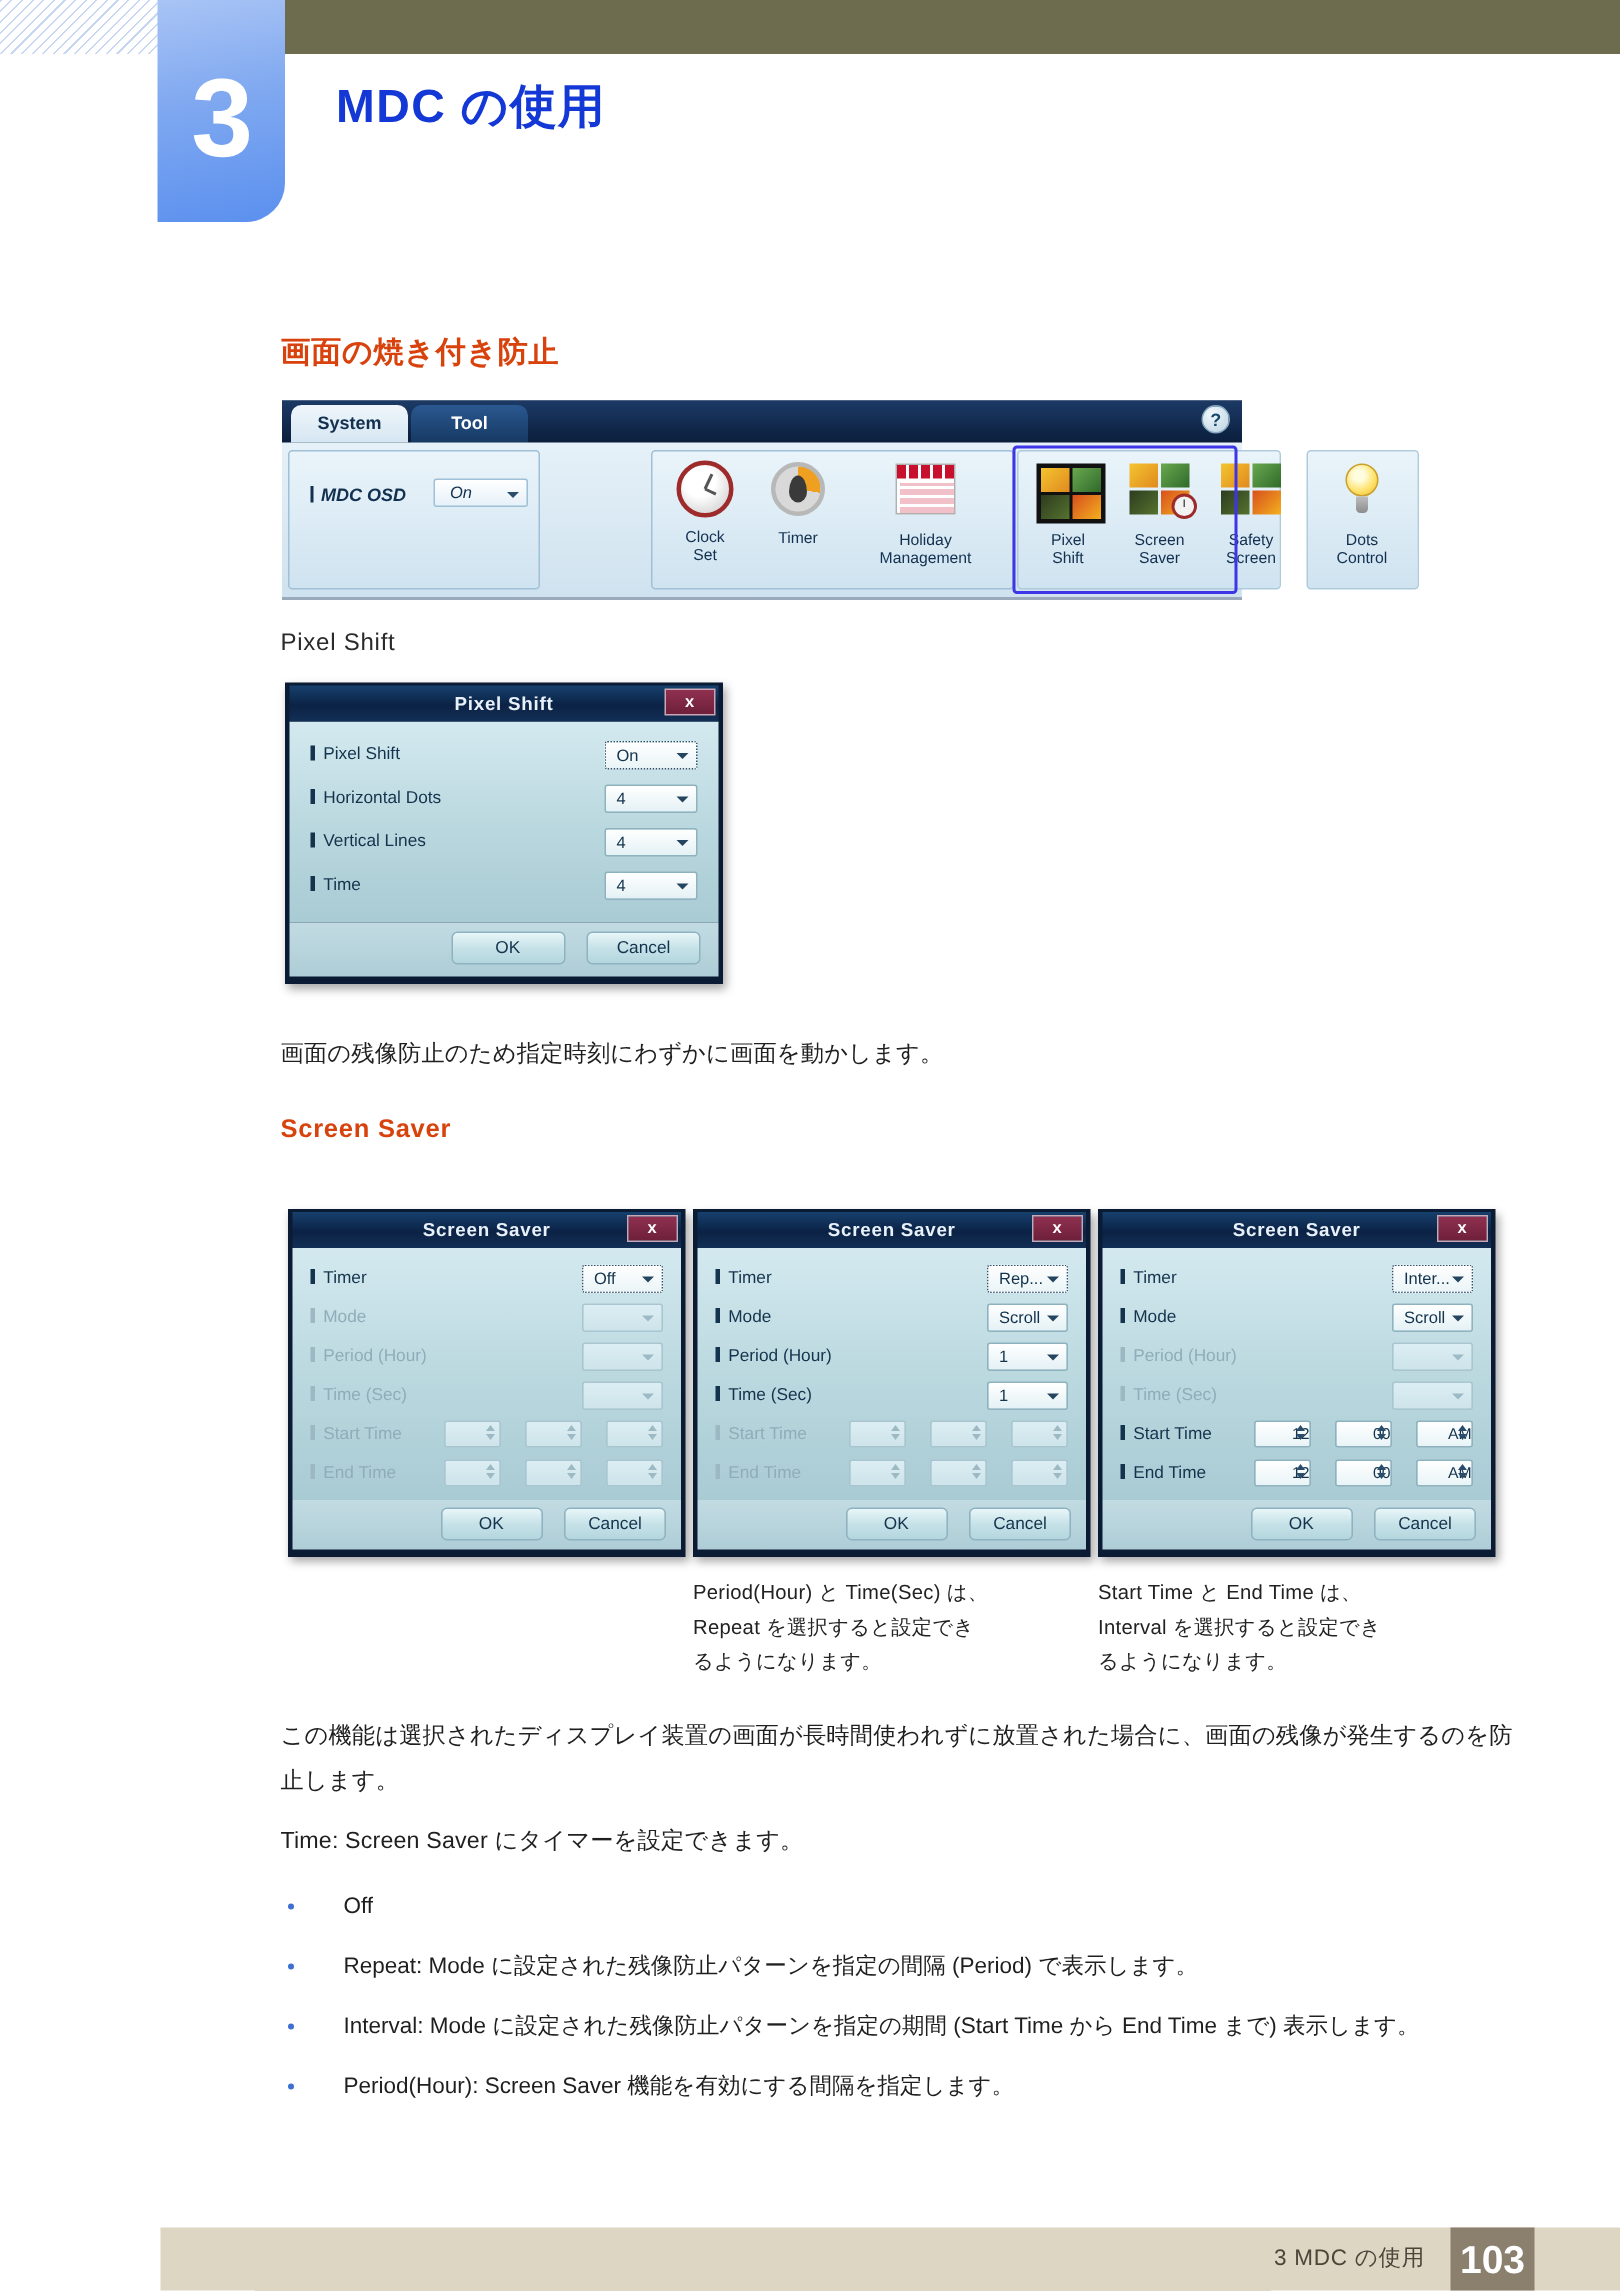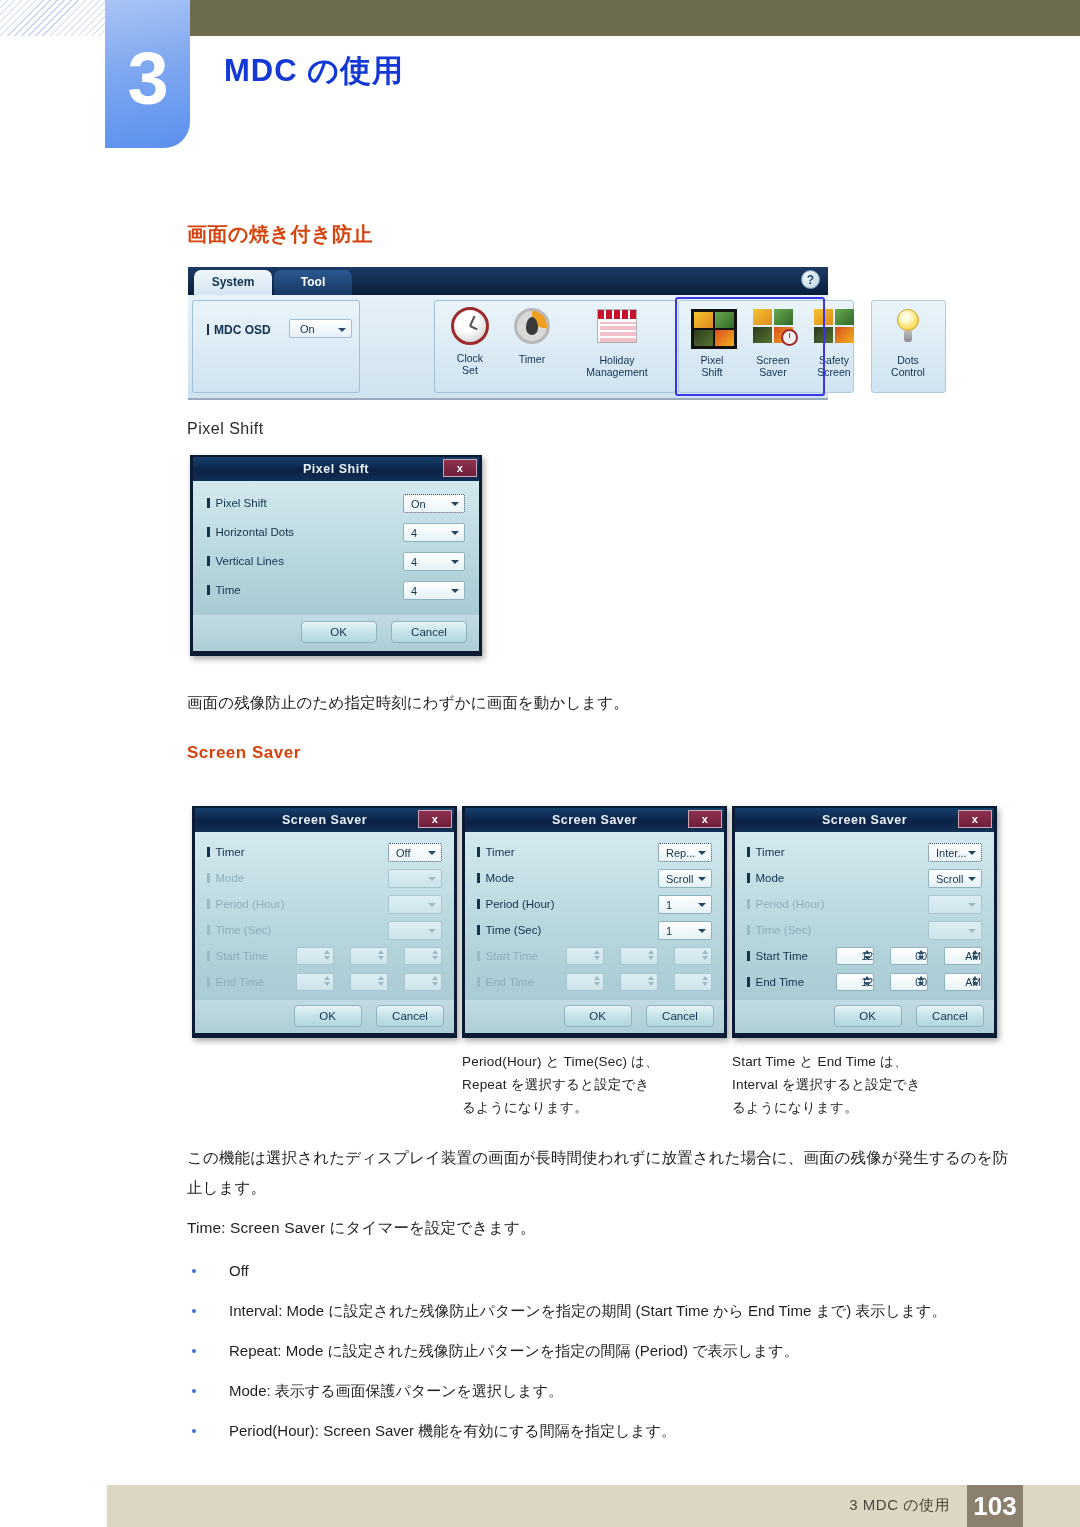--- a/index.html
+++ b/index.html
@@ -167,21 +167,21 @@
   }
   .tb-group {
     position: absolute;
     top: 5px;
     height: 93px;
     background: linear-gradient(180deg, #eaf4fa 0%, #cfe3f0 100%);
     border: 1px solid #9fc0d6;
     border-radius: 3px;
     box-sizing: border-box;
   }
-  .tb-group.g1 { left: 4px;   width: 168px; }
+  .tb-group.g1 { left: 4px;   width: 168px; font-style: italic; }
   .tb-group.g2 { left: 246px; width: 242px; }
   .tb-group.g3 { left: 490px; width: 176px; border-color:#aecbdc; }
   .tb-group.g4 { left: 683px; width: 75px;  border-color:#aecbdc; }
   .tb-sel-box {
     position: absolute;
     left: 487px;
     top: 2px;
     width: 150px;
     height: 99px;
     border: 2px solid #3f35e8;
@@ -1003,29 +1003,25 @@
   <div class="para" style="top:978px;">この機能は選択されたディスプレイ装置の画面が長時間使われずに放置された場合に、画面の残像が発生するのを防止します。</div>
   <div class="para" style="top:1048px;">Time: Screen Saver にタイマーを設定できます。</div>
 
   <div class="bullets" style="top:1092px;">
     <div class="bullet">
       <span class="dot"></span>
       <span>Off</span>
     </div>
     <div class="bullet">
       <span class="dot"></span>
-      <span>Interval: Mode に設定された残像防止パターンを指定の期間 (Start Time から End Time まで) 表示します。</span>
+      <span>Repeat: Mode に設定された残像防止パターンを指定の間隔 (Period) で表示します。</span>
     </div>
     <div class="bullet">
       <span class="dot"></span>
-      <span>Repeat: Mode に設定された残像防止パターンを指定の間隔 (Period) で表示します。</span>
-    </div>
-    <div class="bullet">
-      <span class="dot"></span>
-      <span>Mode: 表示する画面保護パターンを選択します。</span>
+      <span>Interval: Mode に設定された残像防止パターンを指定の期間 (Start Time から End Time まで) 表示します。</span>
     </div>
     <div class="bullet">
       <span class="dot"></span>
       <span>Period(Hour): Screen Saver 機能を有効にする間隔を指定します。</span>
     </div>
   </div>
 
 </div>
 
 <div class="footer-bar">

